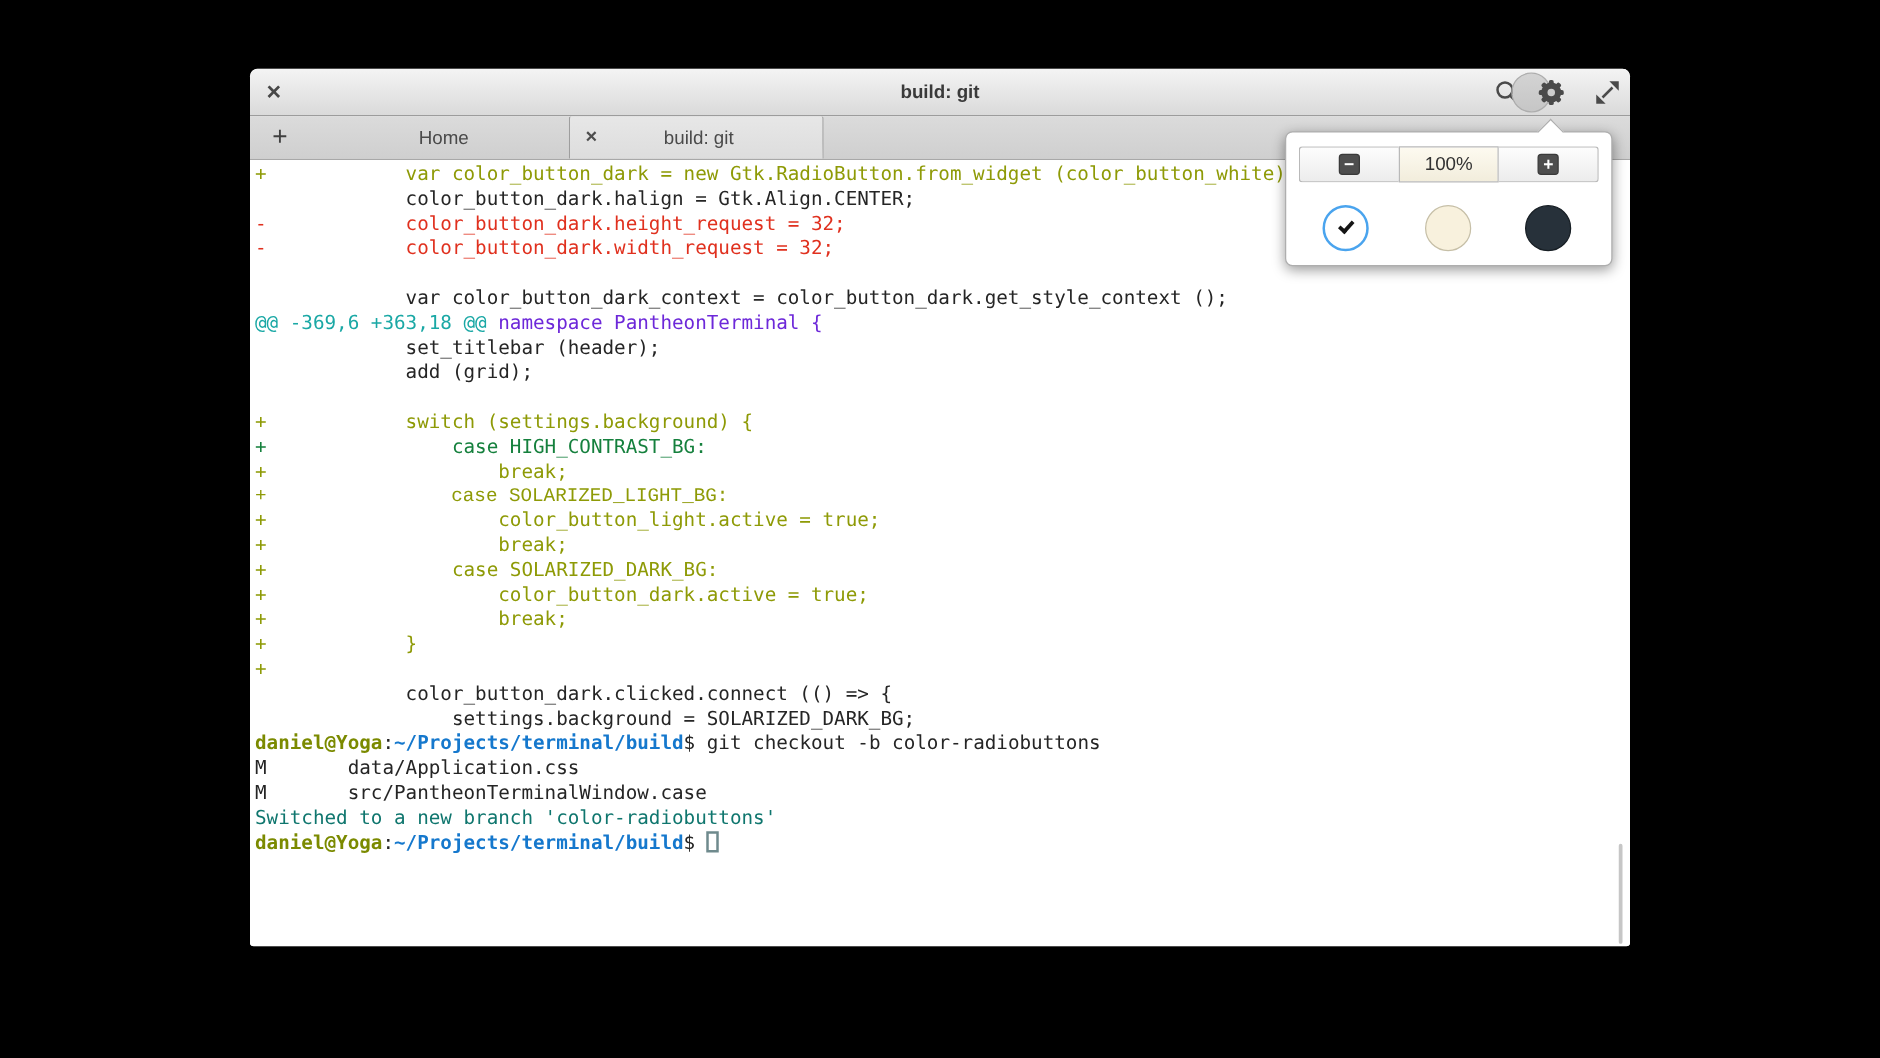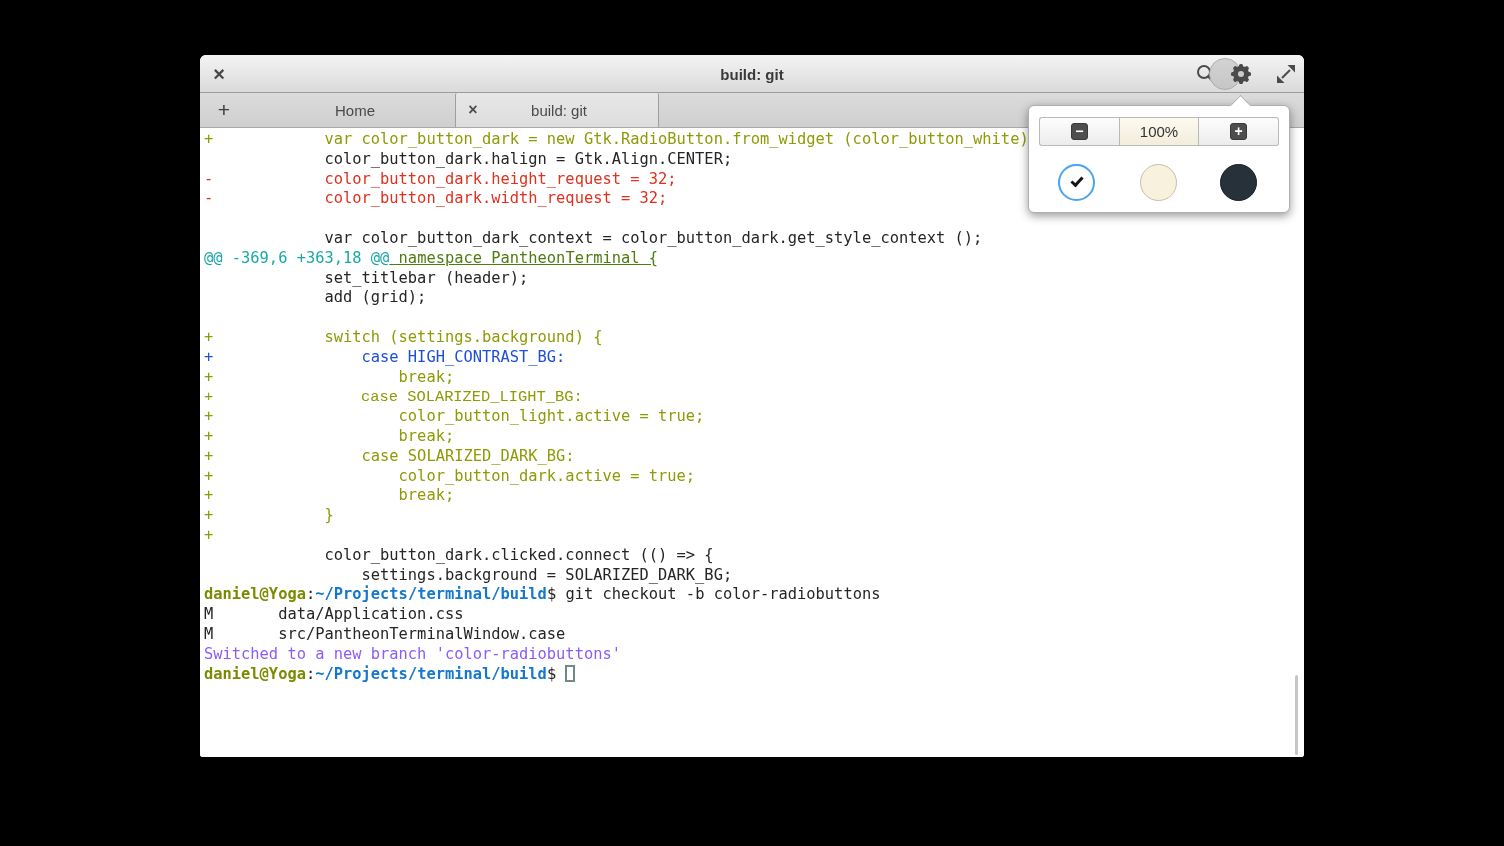--- a/index.html
+++ b/index.html
@@ -126,41 +126,41 @@
     </div>
   </div>
 
   <div class="terminal">
       <div class="tline"><span style="color: rgb(142, 154, 6);">+            var color_button_dark = new Gtk.RadioButton.from_widget (color_button_white);</span></div>
       <div class="tline"><span style="color: rgb(37, 37, 37);">             color_button_dark.halign = Gtk.Align.CENTER;</span></div>
       <div class="tline"><span style="color: rgb(224, 48, 30);">-            color_button_dark.height_request = 32;</span></div>
       <div class="tline"><span style="color: rgb(224, 48, 30);">-            color_button_dark.width_request = 32;</span></div>
       <div class="tline"></div>
       <div class="tline"><span style="color: rgb(37, 37, 37);">             var color_button_dark_context = color_button_dark.get_style_context ();</span></div>
-      <div class="tline"><span style="color: rgb(26, 168, 165);">@@ -369,6 +363,18 @@</span><span style="color: #4d7c0f; text-decoration: underline;"> namespace PantheonTerminal {</span></div>
+      <div class="tline"><span style="color: rgb(26, 168, 165);">@@ -369,6 +363,18 @@</span><span style="color: #6d28d9;"> namespace PantheonTerminal {</span></div>
       <div class="tline"><span style="color: rgb(37, 37, 37);">             set_titlebar (header);</span></div>
       <div class="tline"><span style="color: rgb(37, 37, 37);">             add (grid);</span></div>
       <div class="tline"></div>
       <div class="tline"><span style="color: rgb(142, 154, 6);">+            switch (settings.background) {</span></div>
-      <div class="tline"><span style="color: #1d4ed8; text-align: center;">+                case HIGH_CONTRAST_BG:</span></div>
+      <div class="tline"><span style="color: #15803d; text-align: center;">+                case HIGH_CONTRAST_BG:</span></div>
       <div class="tline"><span style="color: rgb(142, 154, 6);">+                    break;</span></div>
       <div class="tline"><span style="color: rgb(142, 154, 6); font-family: Liberation Mono, monospace;">+                case SOLARIZED_LIGHT_BG:</span></div>
       <div class="tline"><span style="color: rgb(142, 154, 6);">+                    color_button_light.active = true;</span></div>
       <div class="tline"><span style="color: rgb(142, 154, 6);">+                    break;</span></div>
       <div class="tline"><span style="color: rgb(142, 154, 6);">+                case SOLARIZED_DARK_BG:</span></div>
       <div class="tline"><span style="color: rgb(142, 154, 6);">+                    color_button_dark.active = true;</span></div>
       <div class="tline"><span style="color: rgb(142, 154, 6);">+                    break;</span></div>
       <div class="tline"><span style="color: rgb(142, 154, 6);">+            }</span></div>
       <div class="tline"><span style="color: rgb(142, 154, 6);">+</span></div>
       <div class="tline"><span style="color: rgb(37, 37, 37);">             color_button_dark.clicked.connect (() =&gt; {</span></div>
       <div class="tline"><span style="color: rgb(37, 37, 37);">                 settings.background = SOLARIZED_DARK_BG;</span></div>
       <div class="tline"><span style="color: rgb(123, 138, 0); font-weight: bold;">daniel@Yoga</span><span style="color: rgb(37, 37, 37);">:</span><span style="color: rgb(21, 120, 205); font-weight: bold;">~/Projects/terminal/build</span><span style="color: rgb(37, 37, 37);">$ git checkout -b color-radiobuttons</span></div>
       <div class="tline"><span style="color: rgb(37, 37, 37);">M       data/Application.css</span></div>
       <div class="tline"><span style="color: rgb(37, 37, 37);">M       src/PantheonTerminalWindow.case</span></div>
-      <div class="tline"><span style="color: #8b5cf6;">Switched to a new branch 'color-radiobuttons'</span></div>
+      <div class="tline"><span style="color: #0f766e;">Switched to a new branch 'color-radiobuttons'</span></div>
       <div class="tline"><span style="color: rgb(123, 138, 0); font-weight: bold;">daniel@Yoga</span><span style="color: rgb(37, 37, 37);">:</span><span style="color: rgb(21, 120, 205); font-weight: bold;">~/Projects/terminal/build</span><span style="color: rgb(37, 37, 37);">$ </span><span class="cursor" style="border-color: rgb(111, 138, 141);"></span></div>
     </div>
   <div class="scroll-thumb"></div>
 </div>
 
 <div class="pop-arrow"></div>
 <div class="popover">
   <div class="zoomctl">
     <div class="zseg left">
       <div class="zbox">−</div>

